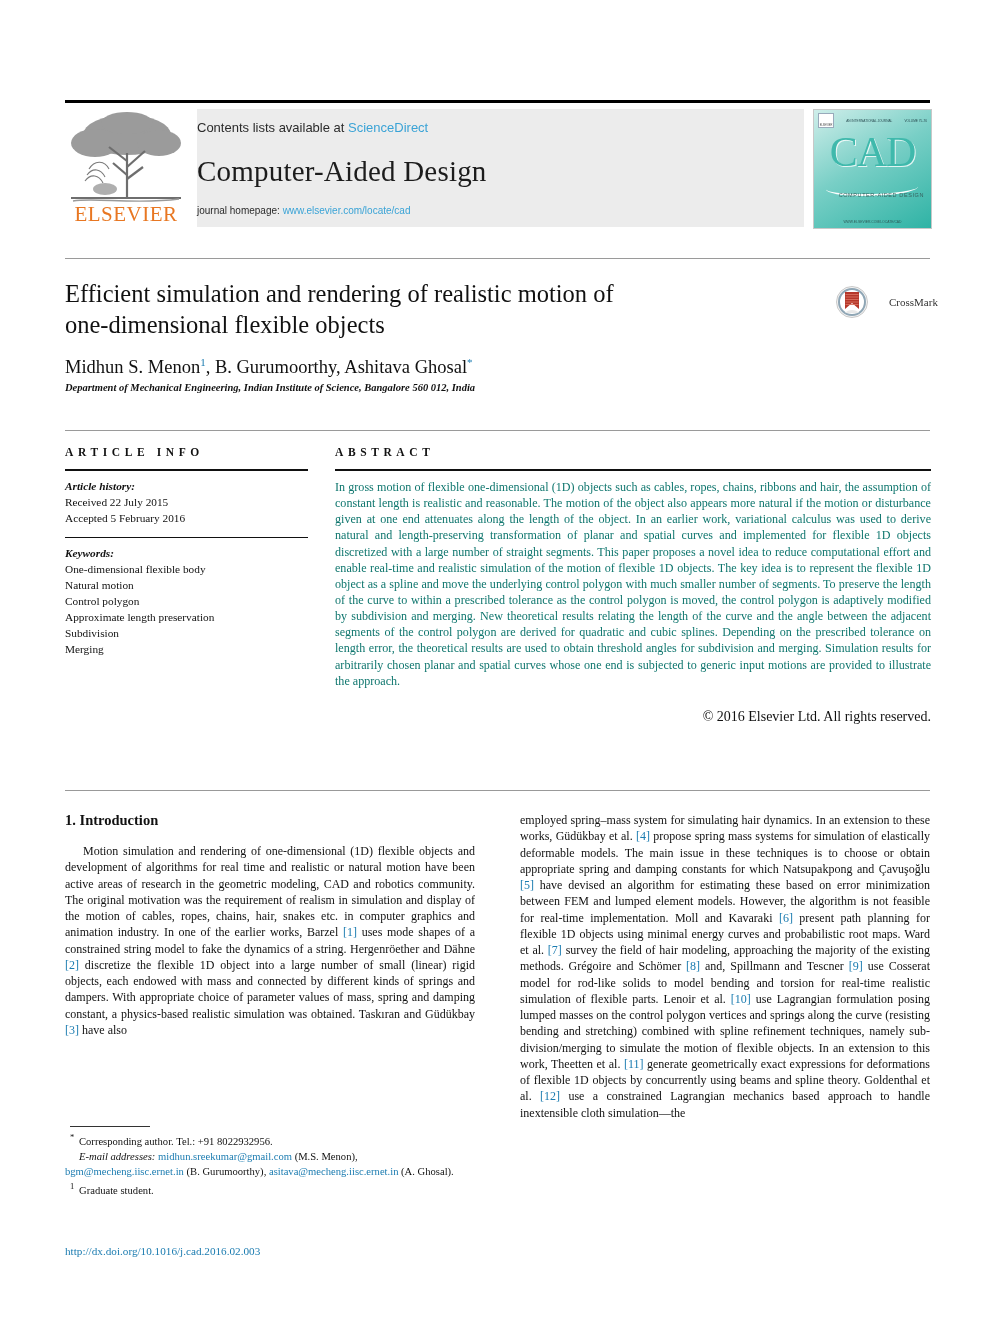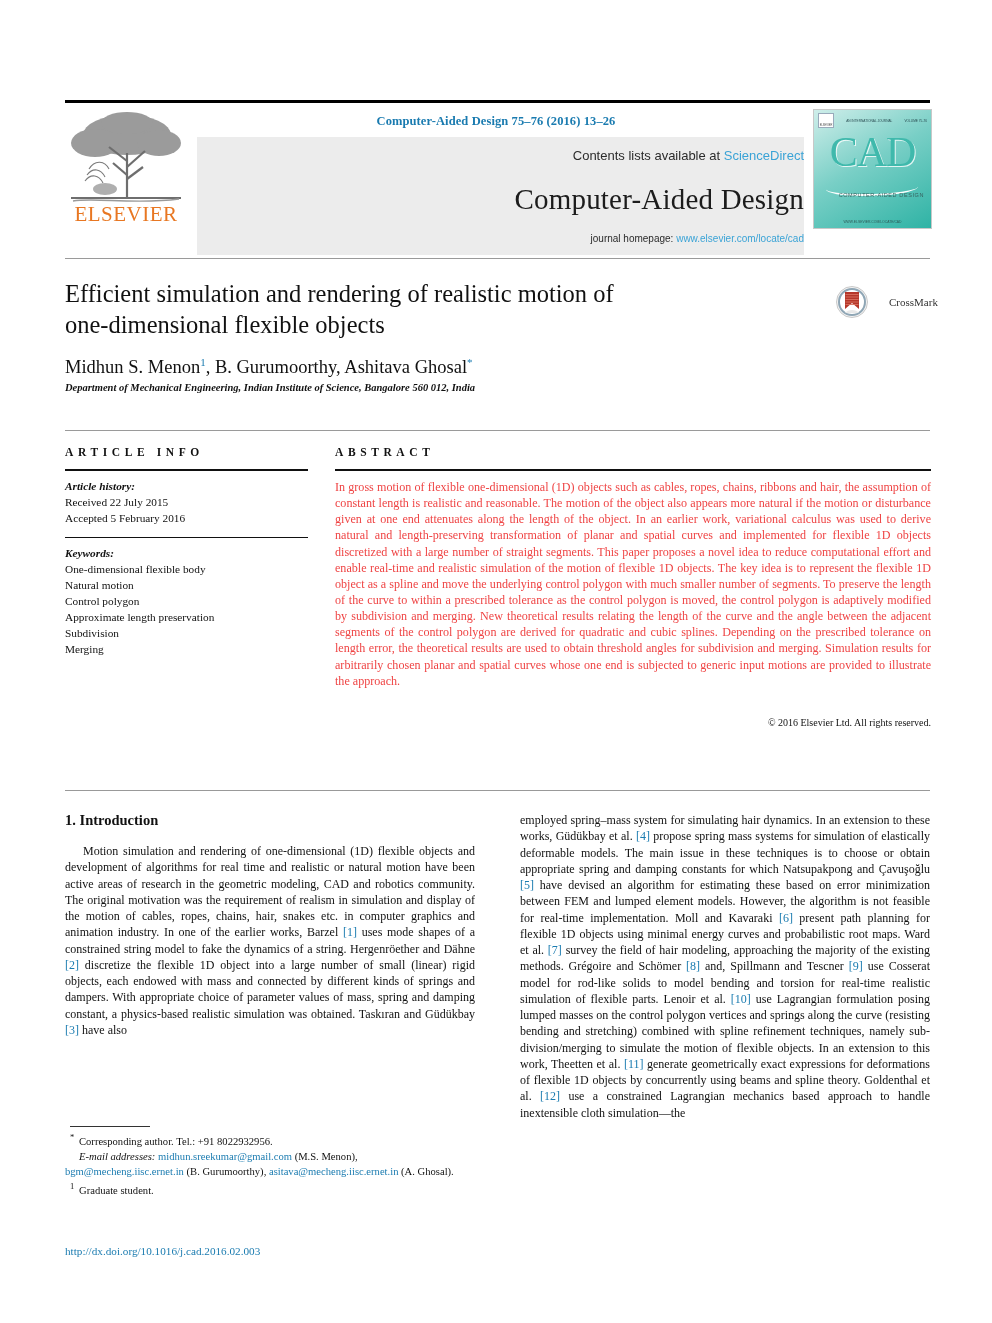--- a/index.html
+++ b/index.html
@@ -66,22 +66,21 @@
     font-size: 21px;
     letter-spacing: 0.5px;
     color: #E87722;
   }
   .grey-panel {
     position: absolute;
     left: 132px; top: 9px;
     width: 607px;
     height: 118px;
     background: #ececec;
-    text-align: right;
-    margin-top: 28px;
+    text-align: left;
   }
   .contents-line {
     position: absolute;
     left: 0; top: 11px;
     width: 607px;
     font-family: "Liberation Sans", sans-serif;
     font-size: 13px;
     color: #2b2b2b;
   }
   .contents-line .sd {
@@ -266,27 +265,27 @@
   .info-rule {
     margin-top: 11px;
     border-top: 1.6px solid #111;
   }
   .abs-body {
     margin-top: 8px;
     font-family: "Liberation Serif", serif;
     font-size: 12.1px;
     line-height: 1.335;
     text-align: justify;
-    color: #ef4444;
+    color: #0f766e;
   }
   .abs-copy {
-    margin-top: 28px;
+    margin-top: 20px;
     text-align: right;
     font-family: "Liberation Serif", serif;
-    font-size: 10px;
+    font-size: 14px;
     color: #111;
   }
 
   
   .body-rule {
     position: absolute;
     left: 65px; top: 790px;
     width: 865px;
     border-top: 1px solid #999;
   }

